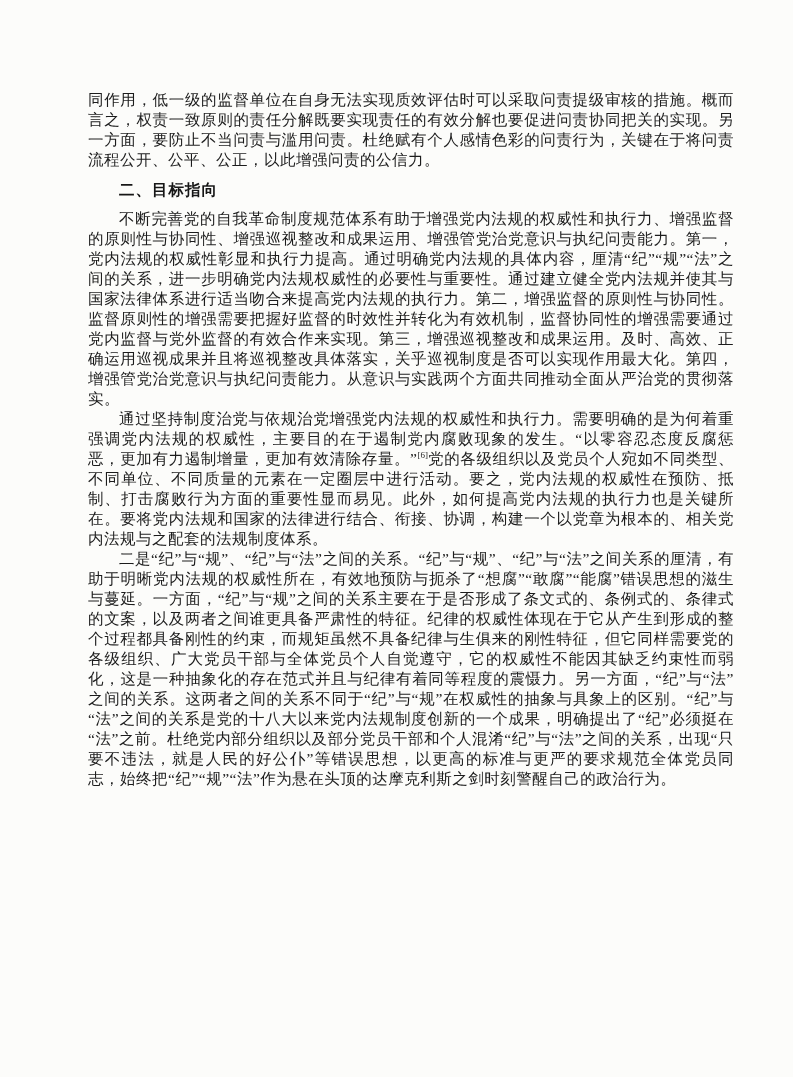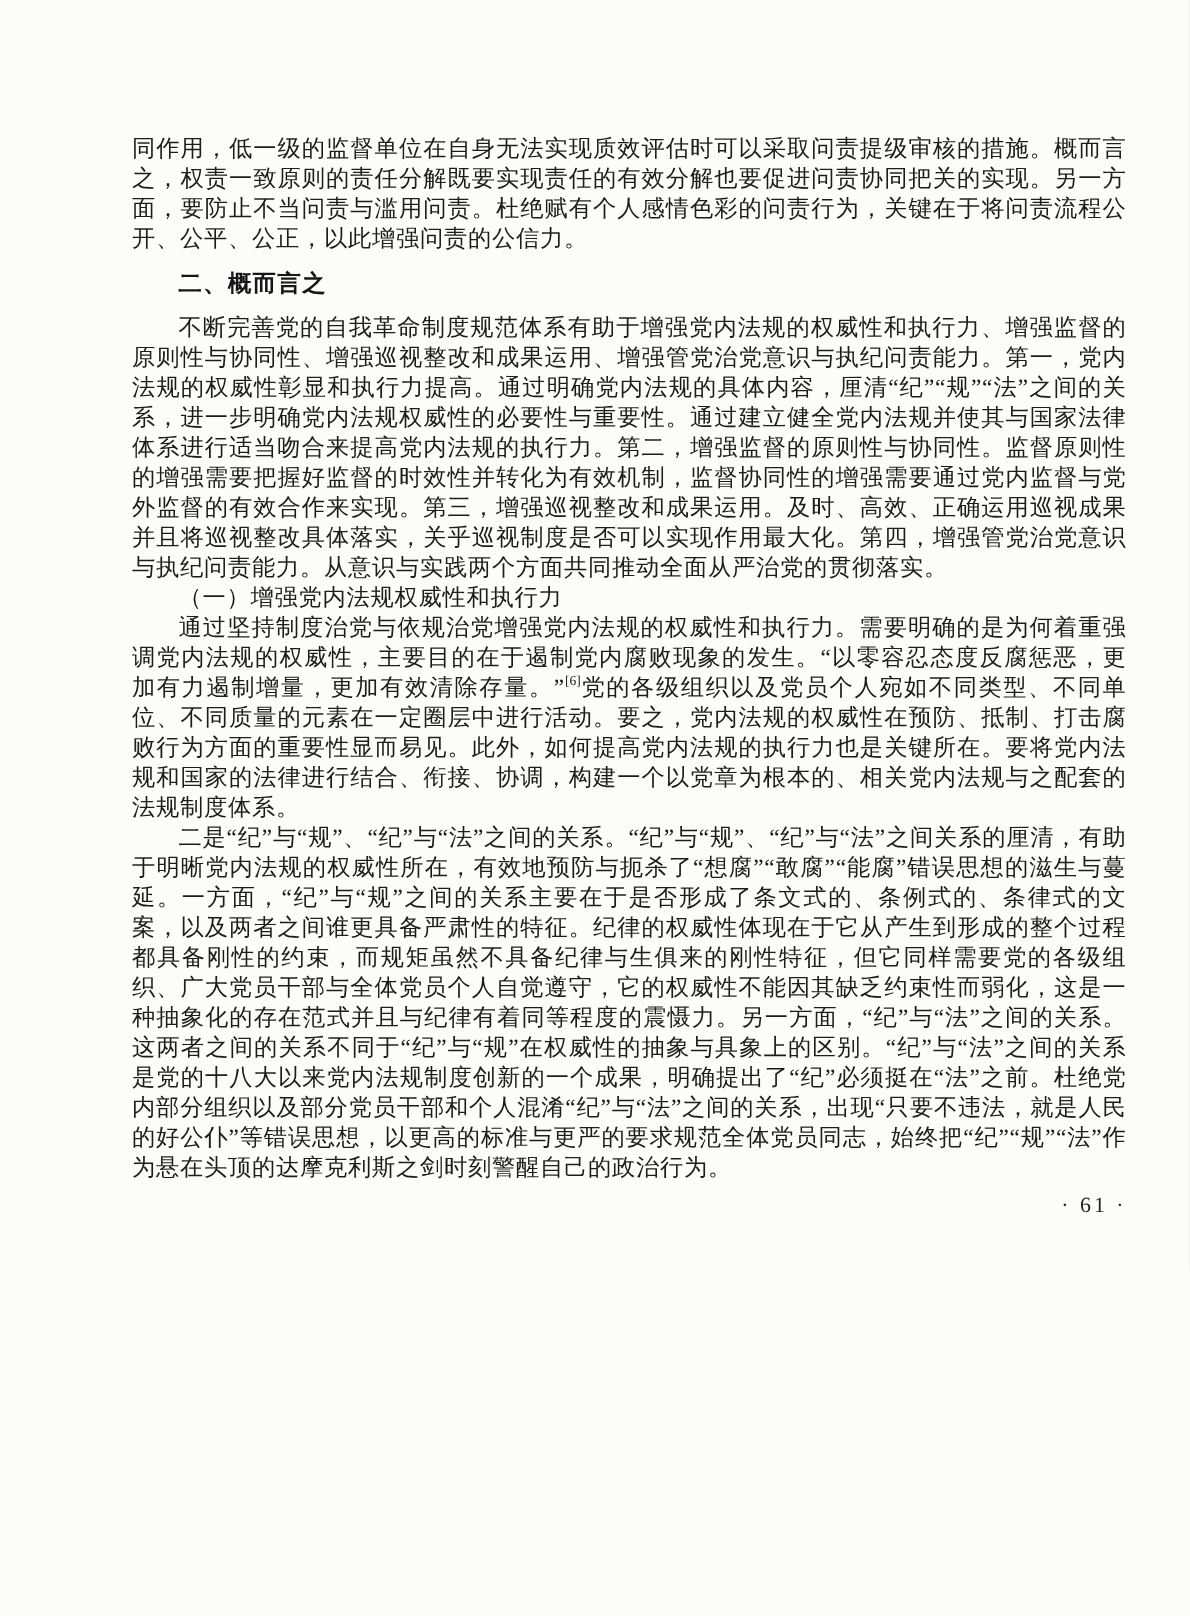--- a/index.html
+++ b/index.html
@@ -7,21 +7,21 @@
     padding: 0;
     background: #e9e9e7;
   }
   .page {
     position: relative;
     width: 793px;
     height: 1077px;
     margin: 0 auto;
     background: #fcfcfa;
     box-sizing: border-box;
-    padding: 90px 42px 0 88px;
+    padding: 90px 59px 0 88px;
     font-family: "Liberation Serif", "DejaVu Serif", serif;
     color: #1c1c1c;
     overflow: hidden;
   }
   .body-text p {
     margin: 0;
     font-size: 15.5px;
     line-height: 20px;
     letter-spacing: 0.5px;
     text-align: justify;
@@ -60,28 +60,26 @@
   }
 </style>
 </head>
 <body>
 
 <div class="page">
   <div class="body-text">
 
     <p class="continuation">同作用，低一级的监督单位在自身无法实现质效评估时可以采取问责提级审核的措施。概而言之，权责一致原则的责任分解既要实现责任的有效分解也要促进问责协同把关的实现。另一方面，要防止不当问责与滥用问责。杜绝赋有个人感情色彩的问责行为，关键在于将问责流程公开、公平、公正，以此增强问责的公信力。</p>
 
-    <h2 class="section-heading">二、概而言之</h2>
+    <h2 class="section-heading">二、目标指向</h2>
 
     <p>不断完善党的自我革命制度规范体系有助于增强党内法规的权威性和执行力、增强监督的原则性与协同性、增强巡视整改和成果运用、增强管党治党意识与执纪问责能力。第一，党内法规的权威性彰显和执行力提高。通过明确党内法规的具体内容，厘清“纪”“规”“法”之间的关系，进一步明确党内法规权威性的必要性与重要性。通过建立健全党内法规并使其与国家法律体系进行适当吻合来提高党内法规的执行力。第二，增强监督的原则性与协同性。监督原则性的增强需要把握好监督的时效性并转化为有效机制，监督协同性的增强需要通过党内监督与党外监督的有效合作来实现。第三，增强巡视整改和成果运用。及时、高效、正确运用巡视成果并且将巡视整改具体落实，关乎巡视制度是否可以实现作用最大化。第四，增强管党治党意识与执纪问责能力。从意识与实践两个方面共同推动全面从严治党的贯彻落实。</p>
 
-    <p class="subsection-heading">（一）增强党内法规权威性和执行力</p>
 
     <p><span>通过坚持制度治党与依规治党增强党内法规的权威性和执行力。需要明确的是为何着重强调党内法规的权威性，主要目的在于遏制党内腐败现象的发生。“以零容忍态度反腐惩恶，更加有力遏制增量，更加有效清除存量。”</span><span class="fnref">[6]</span><span>党的各级组织以及党员个人宛如不同类型、不同单位、不同质量的元素在一定圈层中进行活动。要之，党内法规的权威性在预防、抵制、打击腐败行为方面的重要性显而易见。此外，如何提高党内法规的执行力也是关键所在。要将党内法规和国家的法律进行结合、衔接、协调，构建一个以党章为根本的、相关党内法规与之配套的法规制度体系。</span></p>
 
 
     <p>二是“纪”与“规”、“纪”与“法”之间的关系。“纪”与“规”、“纪”与“法”之间关系的厘清，有助于明晰党内法规的权威性所在，有效地预防与扼杀了“想腐”“敢腐”“能腐”错误思想的滋生与蔓延。一方面，“纪”与“规”之间的关系主要在于是否形成了条文式的、条例式的、条律式的文案，以及两者之间谁更具备严肃性的特征。纪律的权威性体现在于它从产生到形成的整个过程都具备刚性的约束，而规矩虽然不具备纪律与生俱来的刚性特征，但它同样需要党的各级组织、广大党员干部与全体党员个人自觉遵守，它的权威性不能因其缺乏约束性而弱化，这是一种抽象化的存在范式并且与纪律有着同等程度的震慑力。另一方面，“纪”与“法”之间的关系。这两者之间的关系不同于“纪”与“规”在权威性的抽象与具象上的区别。“纪”与“法”之间的关系是党的十八大以来党内法规制度创新的一个成果，明确提出了“纪”必须挺在“法”之前。杜绝党内部分组织以及部分党员干部和个人混淆“纪”与“法”之间的关系，出现“只要不违法，就是人民的好公仆”等错误思想，以更高的标准与更严的要求规范全体党员同志，始终把“纪”“规”“法”作为悬在头顶的达摩克利斯之剑时刻警醒自己的政治行为。</p>
 
 
   </div>
 
-  <div class="page-number">· 61 ·</div>
 </div>
 
 </body></html>

